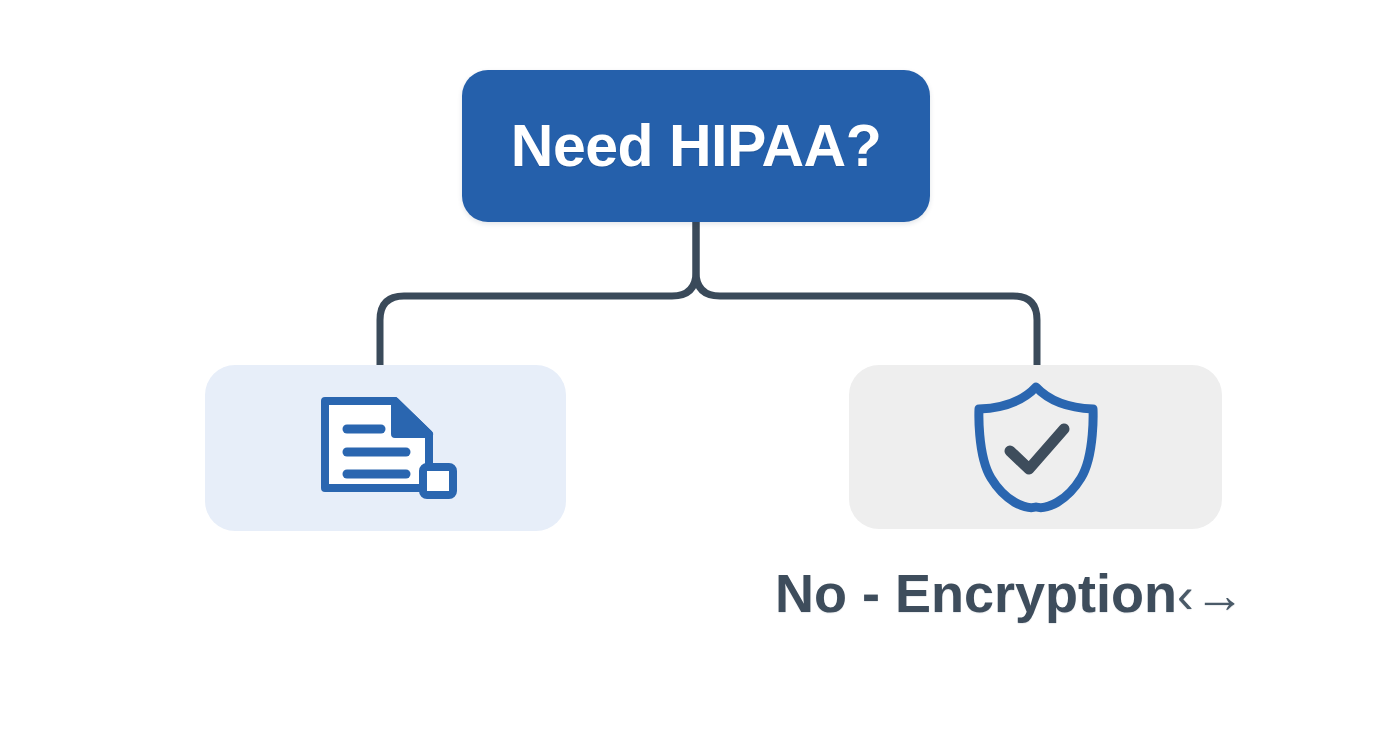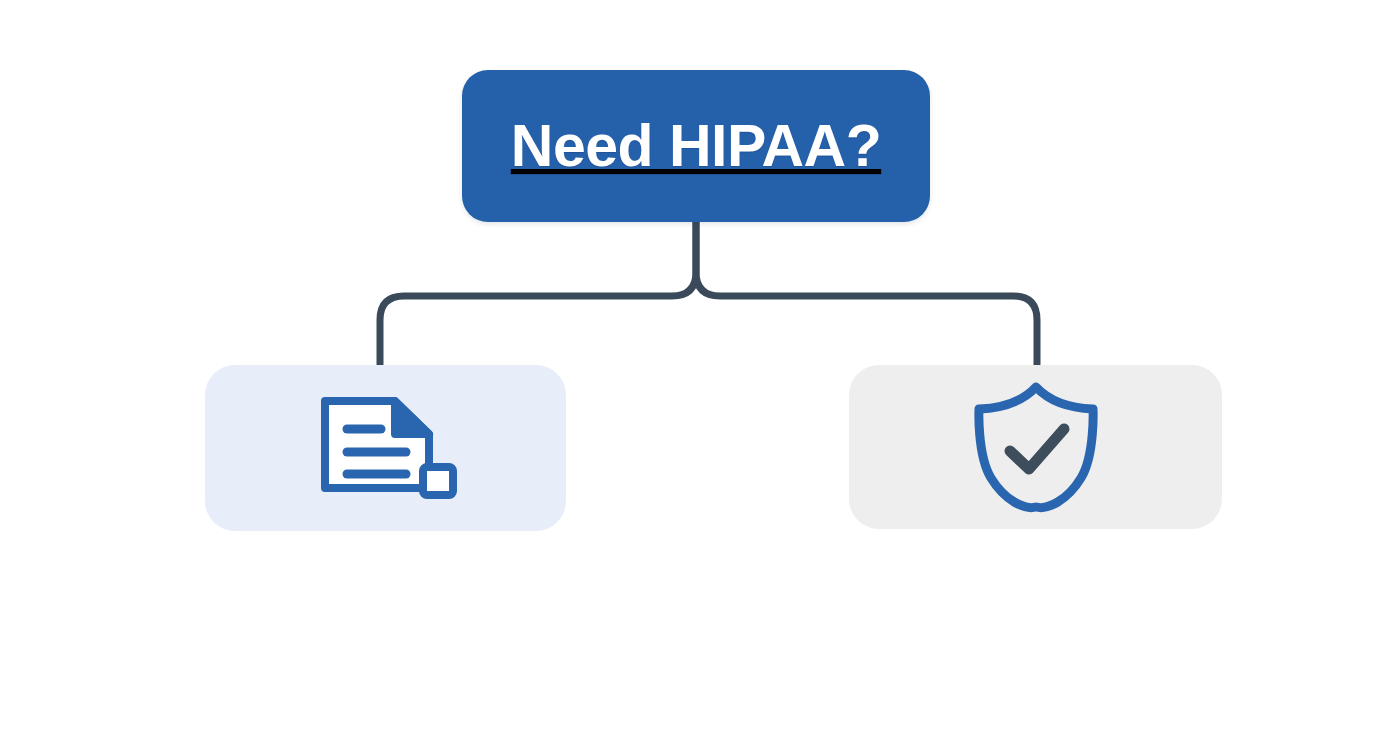--- a/index.html
+++ b/index.html
@@ -37,21 +37,20 @@
     left: 462px;
     top: 70px;
     width: 468px;
     height: 152px;
     background: #2560ab;
     border-radius: 26px;
     display: flex;
     align-items: center;
     justify-content: center;
     box-shadow: 0 2px 5px rgba(20,40,70,0.12);
-    text-decoration: underline;
   }
   #root-node .root-label {
     color: #ffffff;
     font-size: 59px;
     font-weight: bold;
     letter-spacing: -0.5px;
     line-height: 1;
     text-shadow: 0 1px 1px rgba(10,30,60,0.18);
     white-space: nowrap;
   }
@@ -157,14 +156,18 @@
                C 60 24 40 31 16 32
                C 16 32 14 78 28 101
                C 42 124 62 133 73 130
                C 84 133 104 124 118 101
                C 132 78 130 32 130 32
                C 106 31 86 24 73 10 Z" fill="none" stroke="#2a66b0" stroke-width="9" stroke-linejoin="round" stroke-linecap="round"></path>
 
       <path d="M 47 74 L 66 92 L 101 52" fill="none" stroke="#3e4d5c" stroke-width="11" stroke-linejoin="round" stroke-linecap="round"></path>
     </svg>
   </div>
+  <div id="label-encryption" class="node-label">
+    <span>No - Encryption</span>
+      <span class="suffix-glyphs">‹→</span>
+  </div>
 
 </div>
 
 </body></html>

